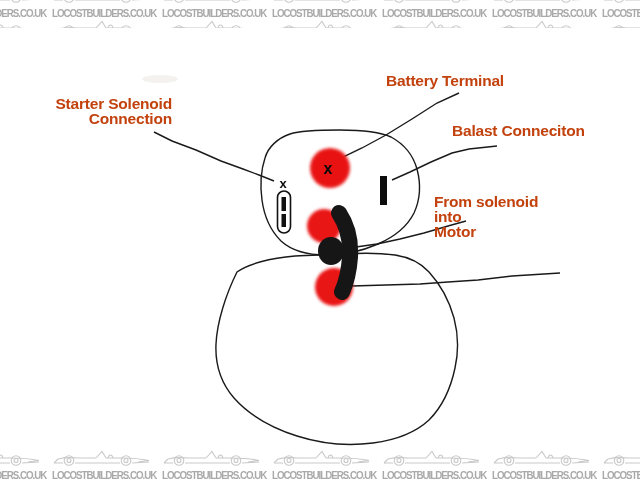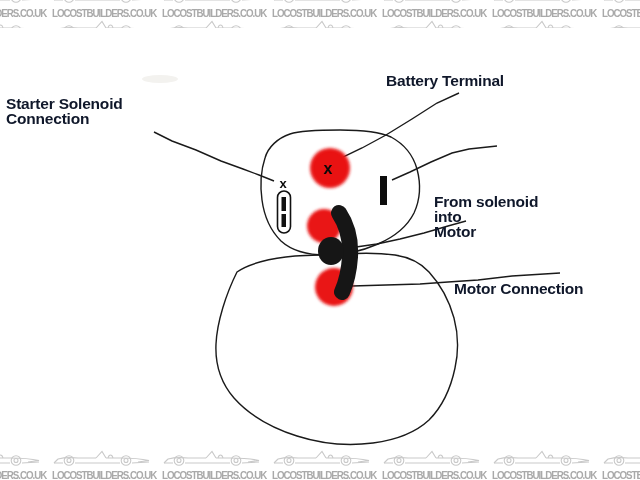--- a/index.html
+++ b/index.html
@@ -9,22 +9,22 @@
   .banner{position:absolute;left:0;width:640px;overflow:hidden;background:#fff;}
   #banner-top{top:0;height:28px;}
   #banner-bottom{top:448px;height:32px;}
   .wm-row{position:absolute;left:-58px;width:830px;display:flex;}
   .wm-unit{flex:0 0 110px;width:110px;position:relative;}
   .wm-text{display:inline-block;font-weight:bold;font-size:10.5px;letter-spacing:-1.1px;
            color:#a9a9a9;transform:scaleX(.93);transform-origin:left;white-space:nowrap;}
   .wm-car{display:block;}
   
   .lbl{position:absolute;font-weight:bold;font-size:15.5px;line-height:15px;
-       color:#0f172a;letter-spacing:-0.2px;white-space:pre-line;}
-  #lbl-starter{left:6px;top:96px;width:166px;text-align:left;}
+       color:#c2410c;letter-spacing:-0.2px;white-space:pre-line;}
+  #lbl-starter{left:6px;top:96px;width:166px;text-align:right;}
   #lbl-battery{left:386px;top:73px;}
   #lbl-balast{left:452px;top:123px;}
   #lbl-fromsol{left:434px;top:194px;width:138px;line-height:15px;}
   #lbl-motor{left:454px;top:281px;}
   #drawing{position:absolute;left:0;top:0;}
   .smudge{position:absolute;left:142px;top:75px;width:36px;height:8px;border-radius:50%;
           background:#f3f2ef;}
 </style>
 </head>
 <body>
@@ -227,17 +227,17 @@
     <rect x="277.5" y="191" width="13" height="42" rx="6.5" fill="#ffffff" stroke="#111111" stroke-width="1.6"></rect>
     <rect x="281.5" y="197" width="4.5" height="14" fill="#111111"></rect>
     <rect x="281.5" y="214" width="4.5" height="13" fill="#111111"></rect>
 
     <rect x="380" y="176" width="7" height="29" fill="#0d0d0d"></rect>
   </svg>
 
   <div class="lbl" id="lbl-starter">Starter Solenoid
 Connection</div>
   <div class="lbl" id="lbl-battery">Battery Terminal</div>
+  <div class="lbl" id="lbl-balast">Balast Conneciton</div>
   <div class="lbl" id="lbl-fromsol">From solenoid
 into
 Motor</div>
-  <div class="lbl" id="lbl-motor">Motor Connection</div>
 </div>
 
 </body></html>

